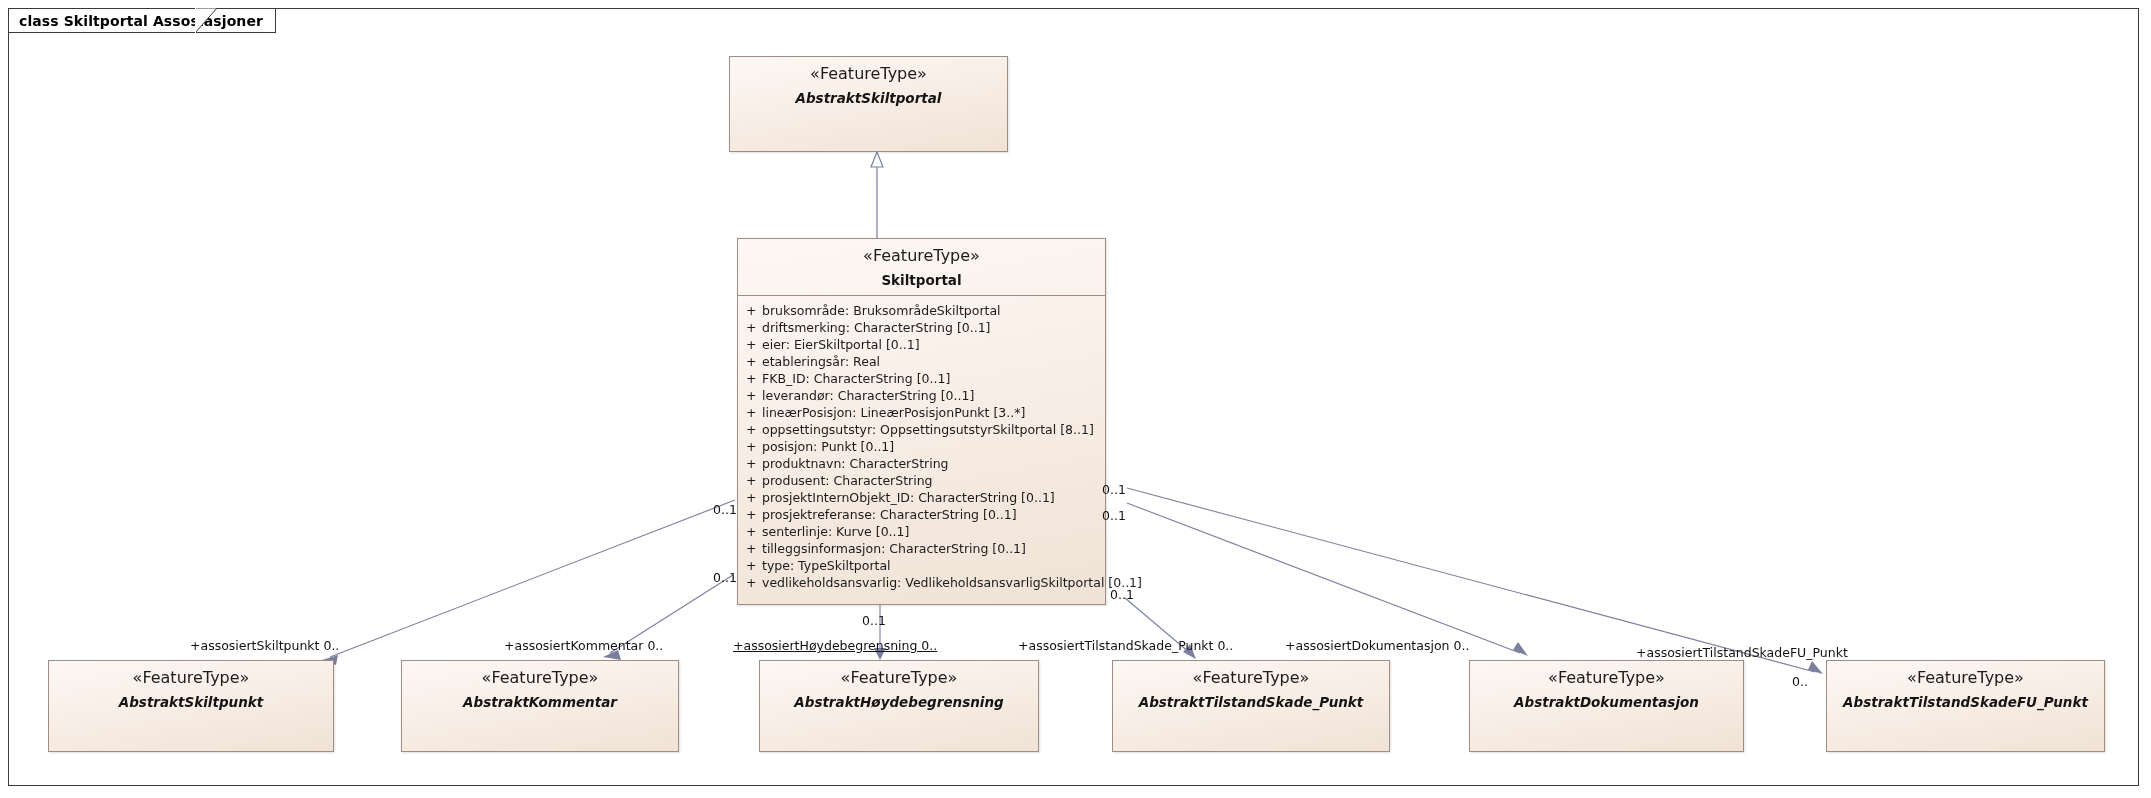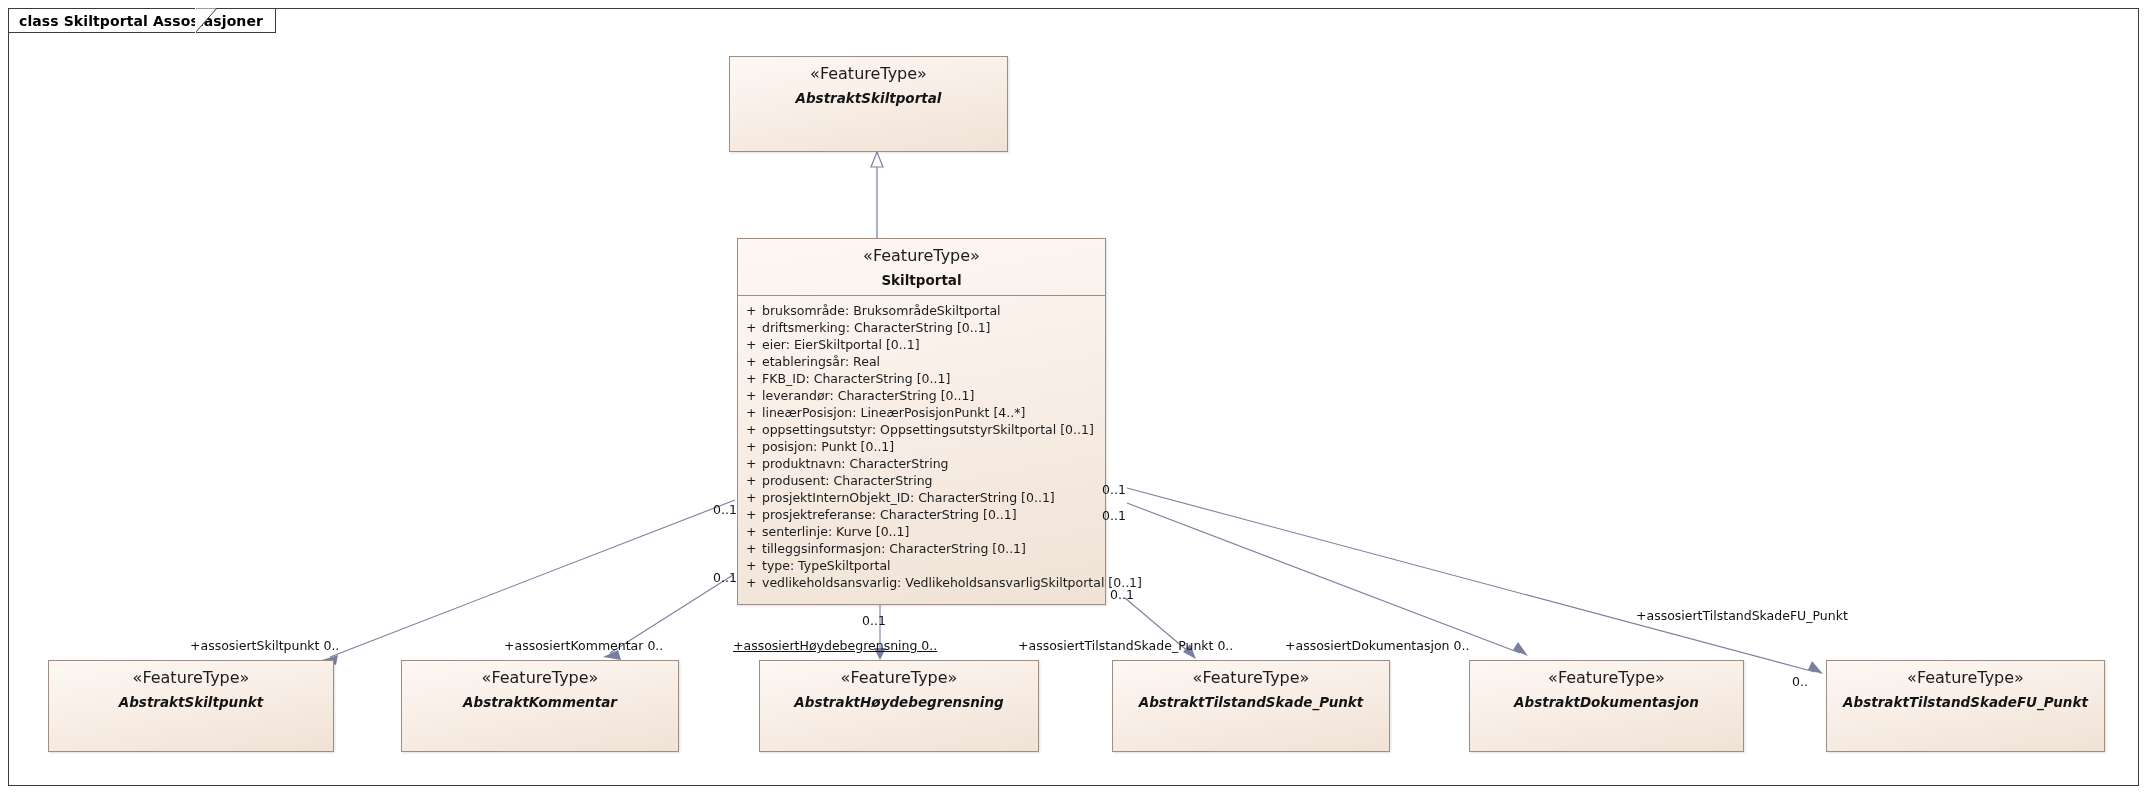--- a/index.html
+++ b/index.html
@@ -182,25 +182,25 @@
       <div class="attr-row">
           <span class="attr-vis">+</span>
           <span>FKB_ID: CharacterString [0..1]</span>
         </div>
       <div class="attr-row">
           <span class="attr-vis">+</span>
           <span>leverandør: CharacterString [0..1]</span>
         </div>
       <div class="attr-row">
           <span class="attr-vis">+</span>
-          <span>lineærPosisjon: LineærPosisjonPunkt [4..*]</span>
-        </div>
-      <div class="attr-row">
-          <span class="attr-vis">+</span>
-          <span>oppsettingsutstyr: OppsettingsutstyrSkiltportal [0..1]</span>
+          <span>lineærPosisjon: LineærPosisjonPunkt [3..*]</span>
+        </div>
+      <div class="attr-row">
+          <span class="attr-vis">+</span>
+          <span>oppsettingsutstyr: OppsettingsutstyrSkiltportal [8..1]</span>
         </div>
       <div class="attr-row">
           <span class="attr-vis">+</span>
           <span>posisjon: Punkt [0..1]</span>
         </div>
       <div class="attr-row">
           <span class="attr-vis">+</span>
           <span>produktnavn: CharacterString</span>
         </div>
       <div class="attr-row">
@@ -274,21 +274,21 @@
       <div class="stereotype">«FeatureType»</div>
       <div class="cls-name">AbstraktTilstandSkadeFU_Punkt</div>
     </div>
   </div>
 
   <div class="edge-label" style="left:190px; top:638px;text-align:right;">+assosiertSkiltpunkt  0..</div>
   <div class="edge-label" style="left:504px; top:638px;">+assosiertKommentar  0..</div>
   <div class="edge-label" style="left:733px; top:638px;text-decoration:underline;">+assosiertHøydebegrensning  0..</div>
   <div class="edge-label" style="left:1018px; top:638px;">+assosiertTilstandSkade_Punkt  0..</div>
   <div class="edge-label" style="left:1285px; top:638px;">+assosiertDokumentasjon  0..</div>
-  <div class="edge-label" style="left:1636px; top:608px;">+assosiertTilstandSkadeFU_Punkt</div>
+  <div class="edge-label" style="left:1636px; top:645px;">+assosiertTilstandSkadeFU_Punkt</div>
 
   <div class="edge-label" style="left:713px; top:502px;">0..1</div>
   <div class="edge-label" style="left:713px; top:570px;">0..1</div>
   <div class="edge-label" style="left:862px; top:613px;">0..1</div>
   <div class="edge-label" style="left:1102px; top:482px;">0..1</div>
   <div class="edge-label" style="left:1102px; top:508px;">0..1</div>
   <div class="edge-label" style="left:1110px; top:587px;">0..1</div>
   <div class="edge-label" style="left:1792px; top:674px;">0..</div>
 
 </div>

